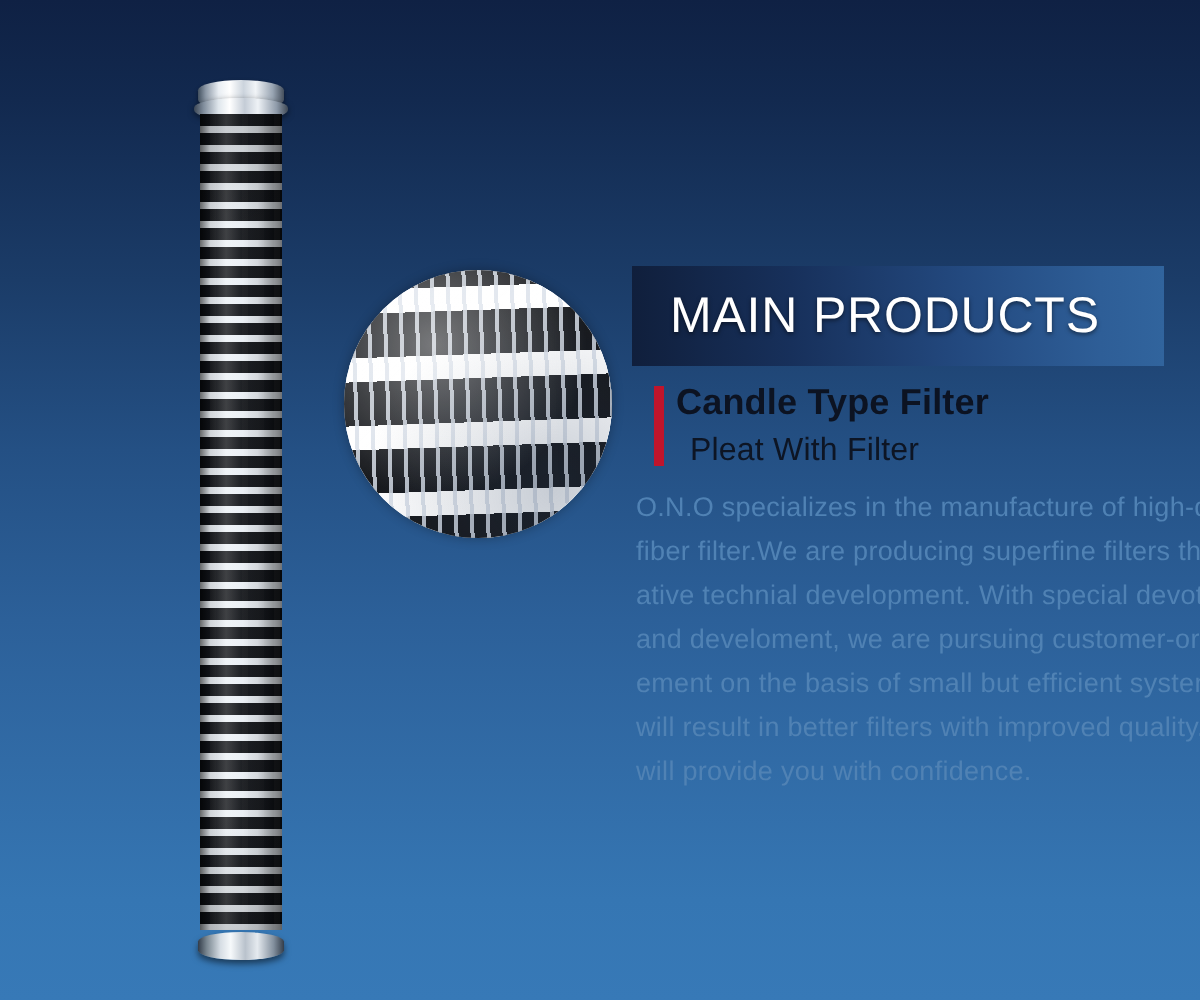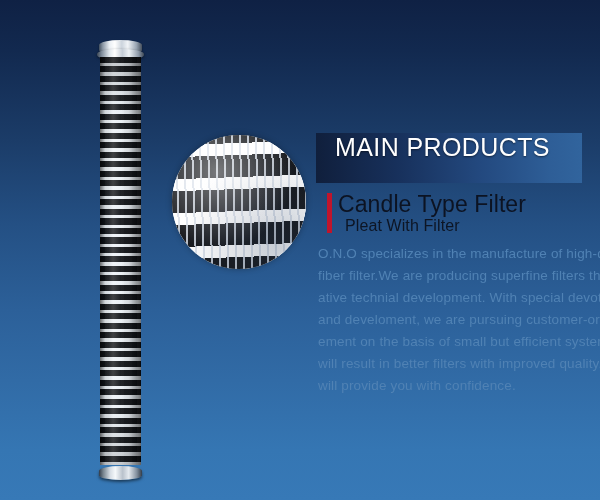--- a/index.html
+++ b/index.html
@@ -154,20 +154,21 @@
 
   
   #banner {
     position: absolute;
     left: 316px;
     top: 133px;
     width: 266px;
     height: 50px;
     background: linear-gradient(to right, #101f3c 0%, #17305b 30%, #23497f 62%, #2e5e97 88%, #31649d 100%);
     display: flex;
+    align-items: center;
   }
   #banner-title {
     color: #ffffff;
     font-size: 25px;
     letter-spacing: 0.4px;
     margin-left: 19px;
     font-weight: 400;
     text-shadow: 0 1px 2px rgba(0,0,0,0.5);
     white-space: nowrap;
   }
@@ -185,22 +186,22 @@
     top: 2px;
     width: 5px;
     height: 40px;
     background: #c0152c;
   }
   #title-main {
     position: absolute;
     left: 11px;
     top: 0;
     color: #0c1322;
-    font-size: 23px;
-    font-weight: 400;
+    font-size: 18px;
+    font-weight: 700;
     letter-spacing: 0.1px;
     white-space: nowrap;
   }
   #title-sub {
     position: absolute;
     left: 18px;
     top: 26px;
     color: #0d1524;
     font-size: 16px;
     font-weight: 400;

